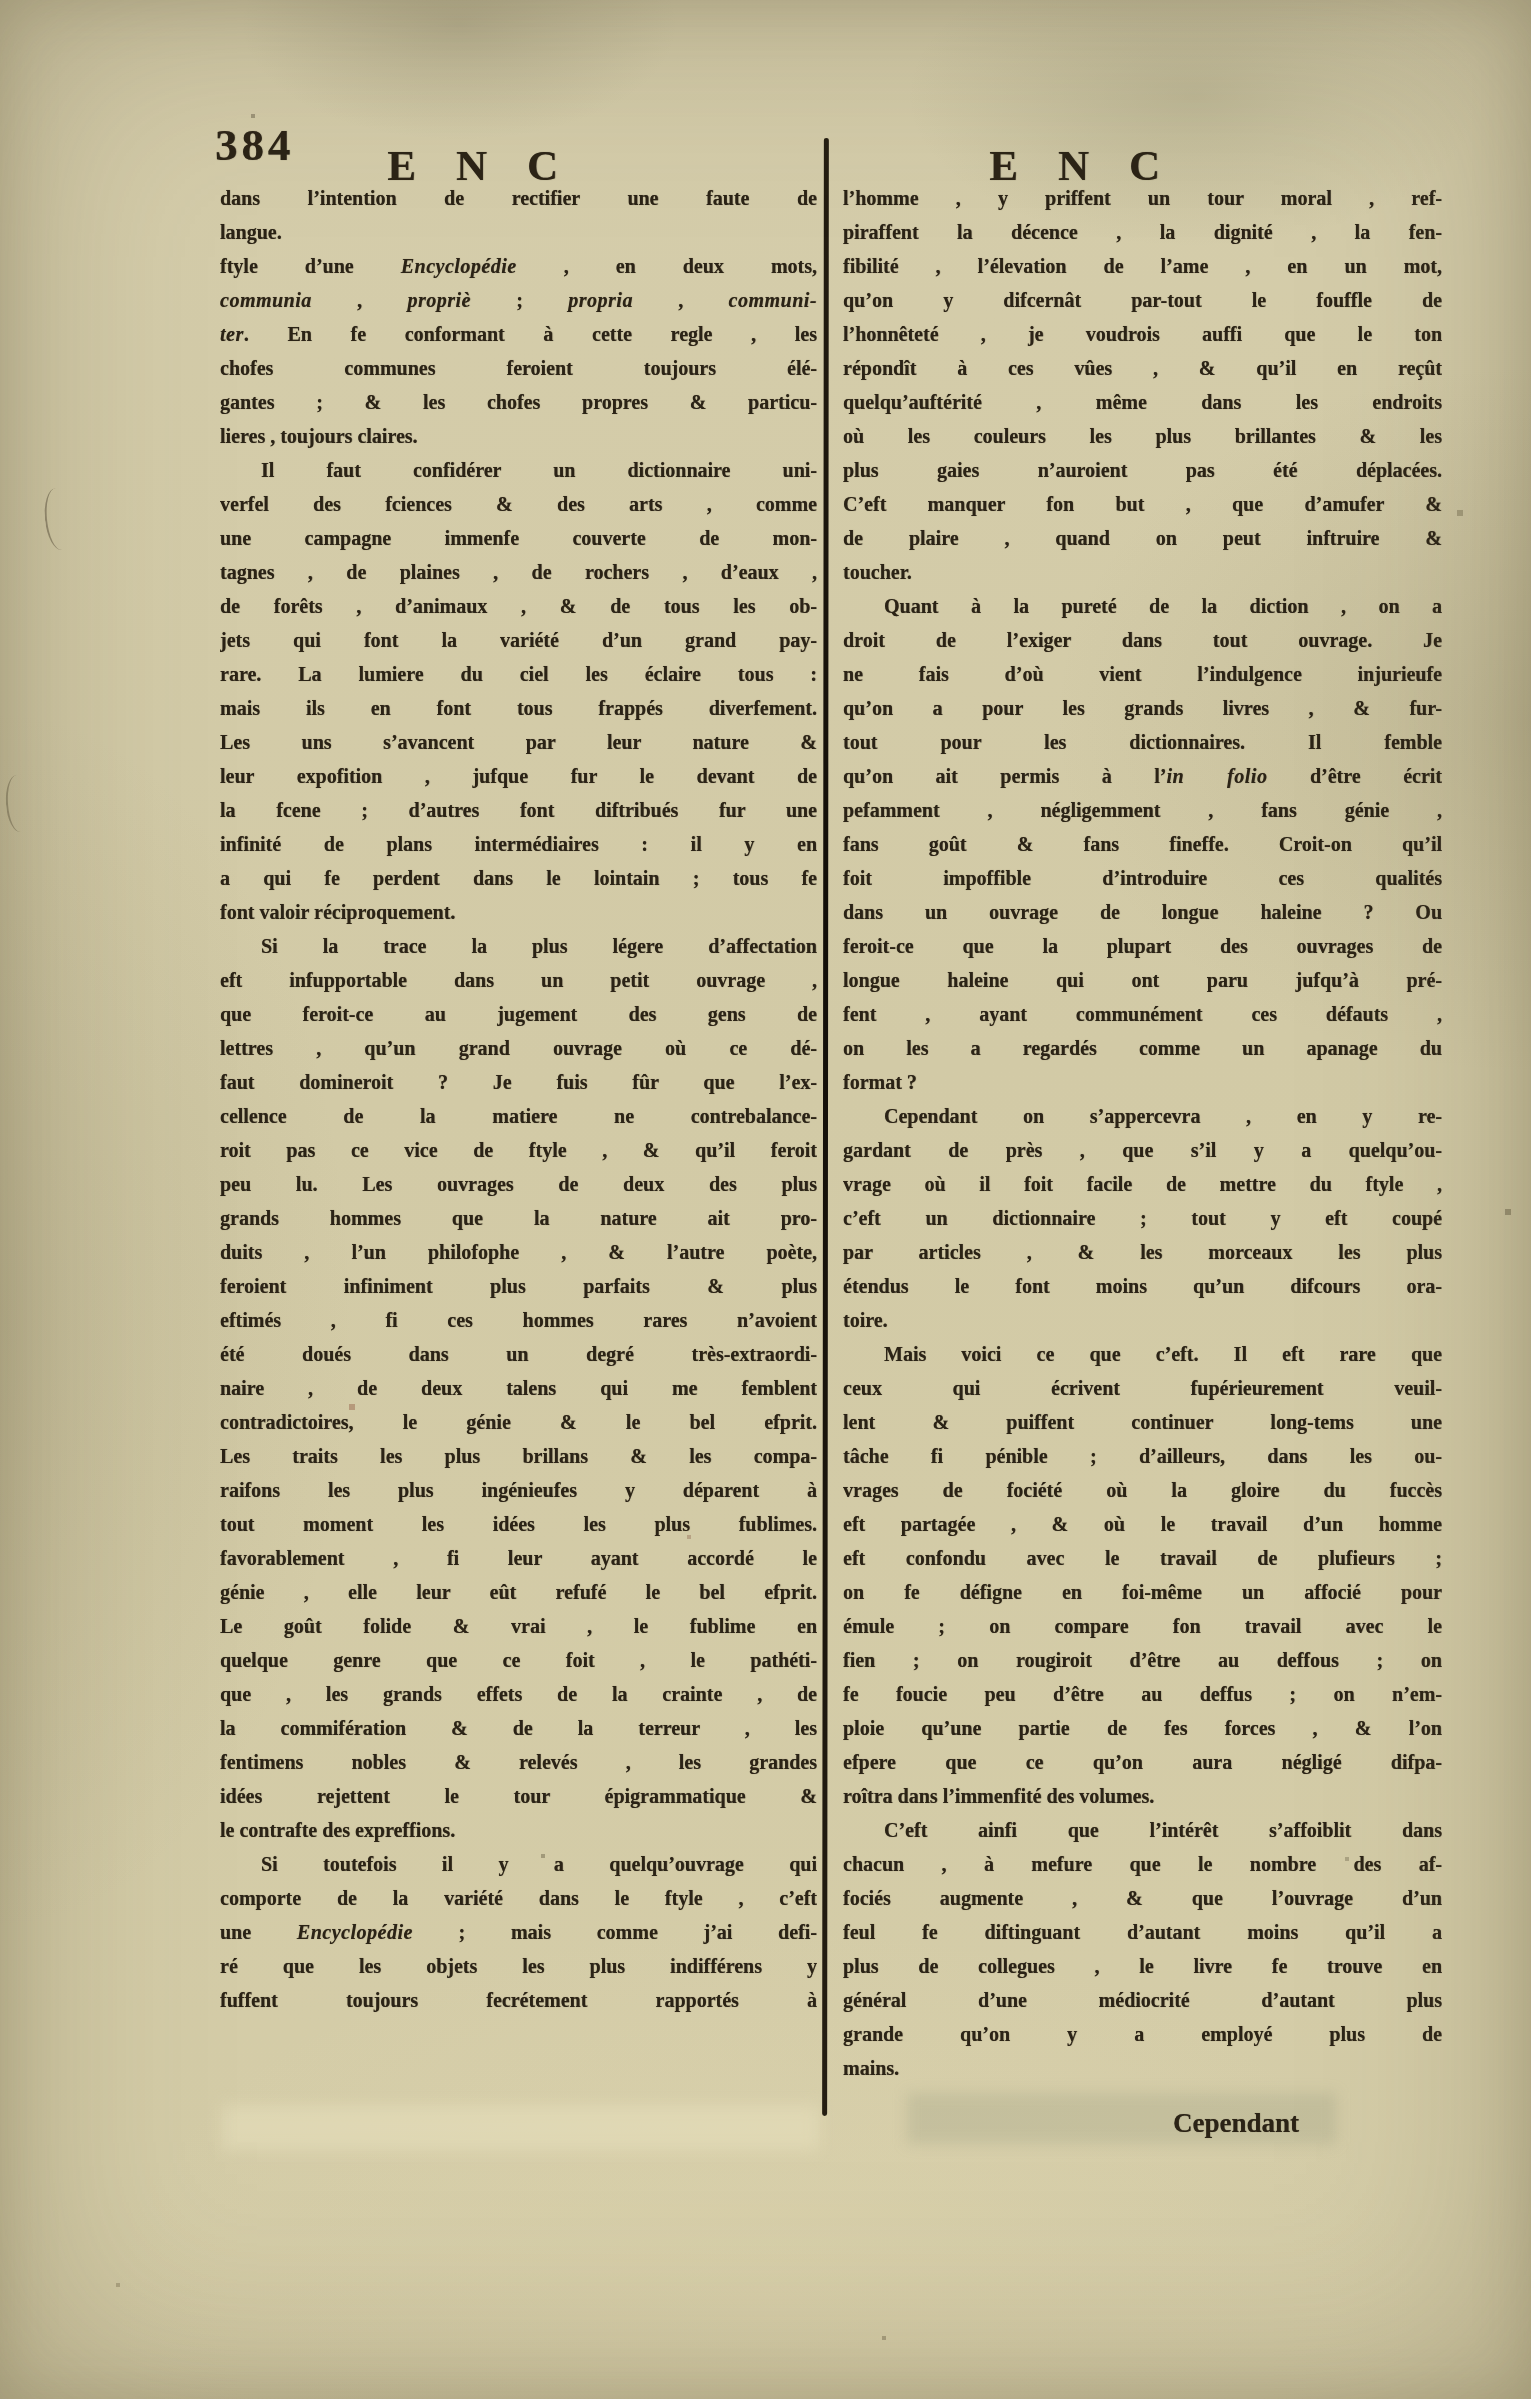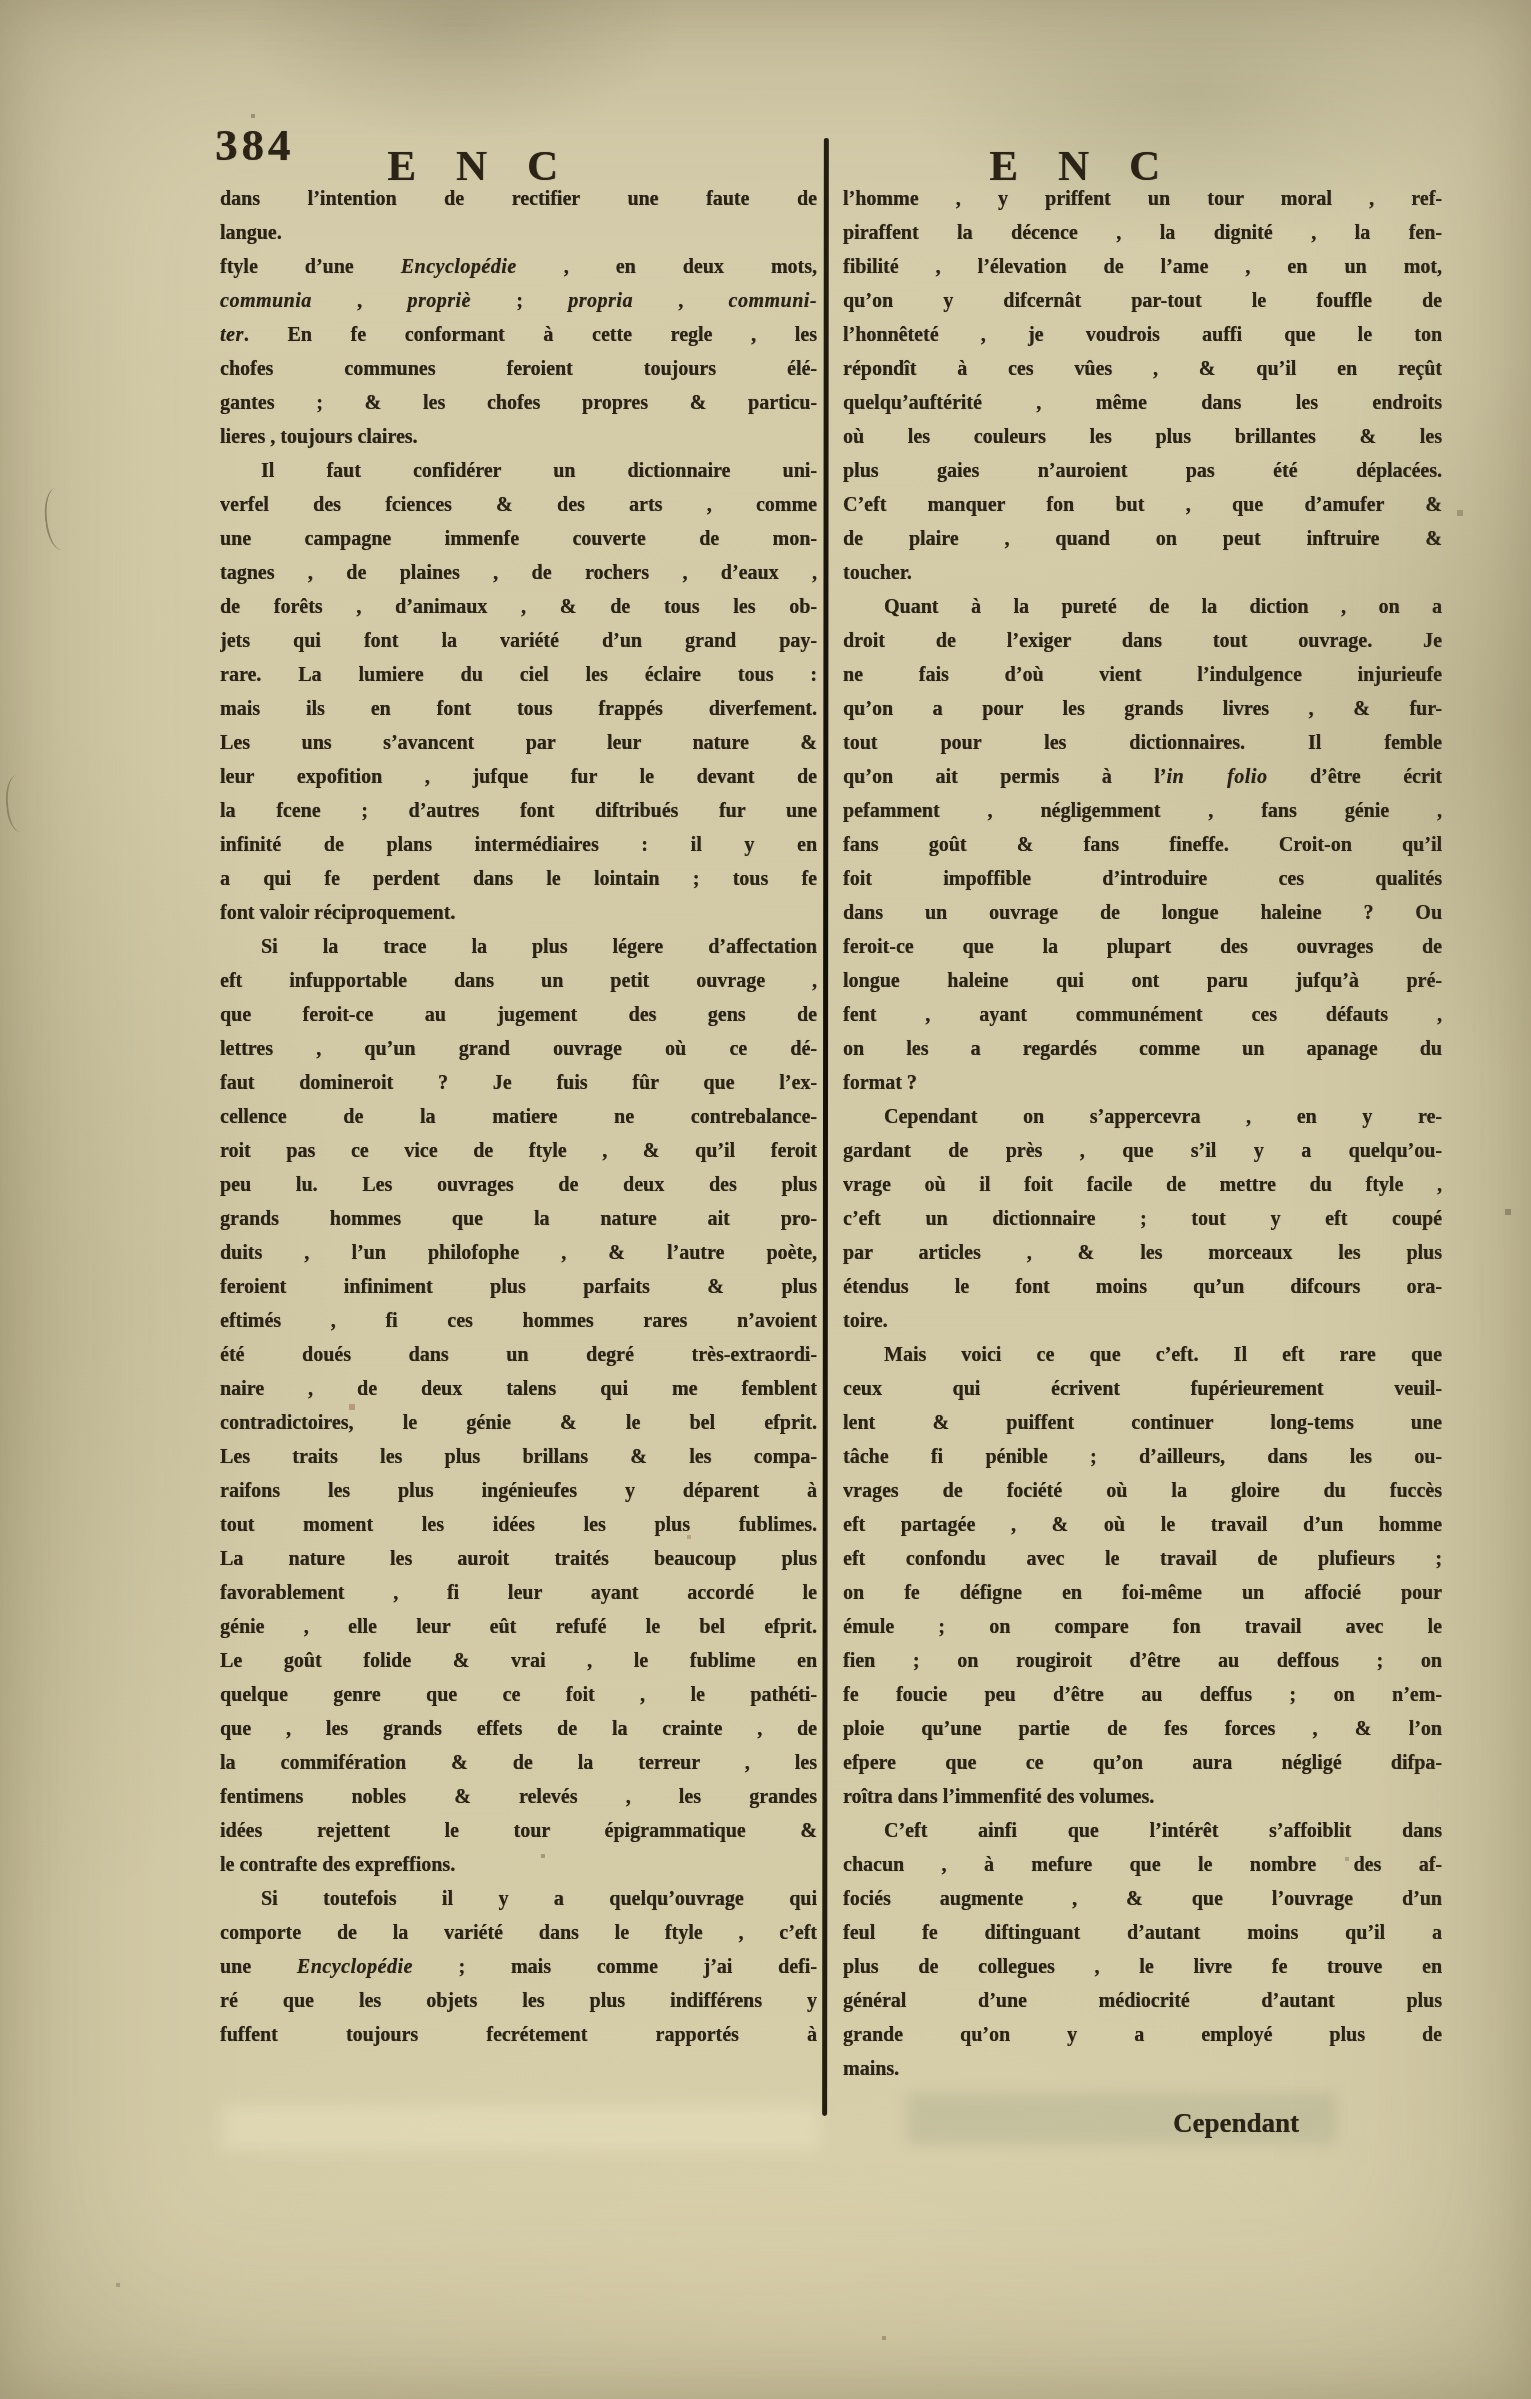--- a/index.html
+++ b/index.html
@@ -138,21 +138,20 @@
       <div class="line">grands hommes que la nature ait pro-</div>
       <div class="line">duits , l’un philofophe , &amp; l’autre poète,</div>
       <div class="line">feroient infiniment plus parfaits &amp; plus</div>
       <div class="line">eftimés , fi ces hommes rares n’avoient</div>
       <div class="line">été doués dans un degré très-extraordi-</div>
       <div class="line">naire , de deux talens qui me femblent</div>
       <div class="line">contradictoires, le génie &amp; le bel efprit.</div>
       <div class="line">Les traits les plus brillans &amp; les compa-</div>
       <div class="line">raifons les plus ingénieufes y déparent à</div>
       <div class="line">tout moment les idées les plus fublimes.</div>
-      <div class="line">La nature les auroit traités beaucoup plus</div>
       <div class="line">favorablement , fi leur ayant accordé le</div>
       <div class="line">génie , elle leur eût refufé le bel efprit.</div>
       <div class="line">Le goût folide &amp; vrai , le fublime en</div>
       <div class="line">quelque genre que ce foit , le pathéti-</div>
       <div class="line">que , les grands effets de la crainte , de</div>
       <div class="line">la commifération &amp; de la terreur , les</div>
       <div class="line">fentimens nobles &amp; relevés , les grandes</div>
       <div class="line">idées rejettent le tour épigrammatique &amp;</div>
       <div class="line end">le contrafte des expreffions.</div>
       <div class="line indent">Si toutefois il y a quelqu’ouvrage qui</div>

